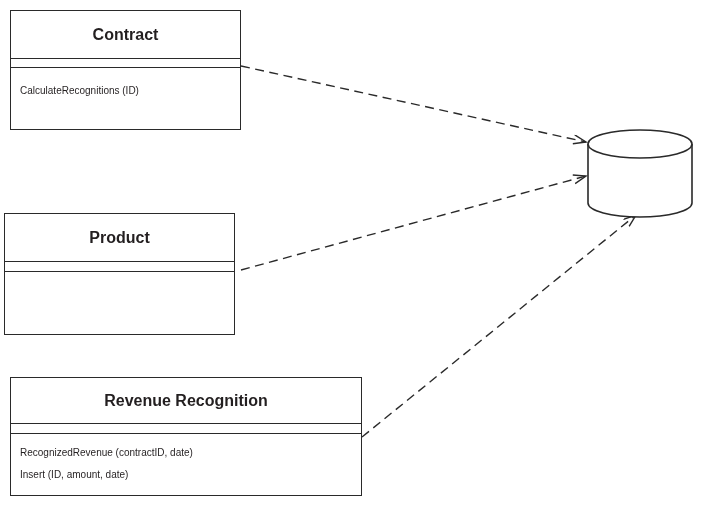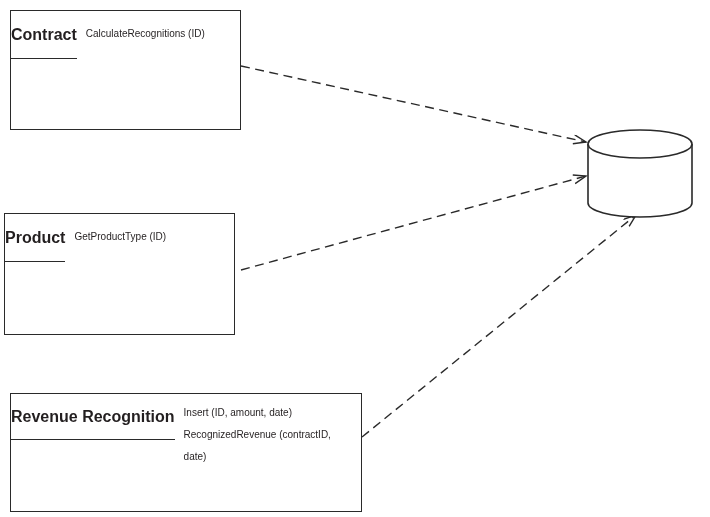--- a/index.html
+++ b/index.html
@@ -22,21 +22,21 @@
     top: 0;
     width: 710px;
     height: 517px;
     pointer-events: none;
   }
   .class-box {
     position: absolute;
     background: #ffffff;
     border: 1.6px solid #2a2a2a;
     display: flex;
-    flex-direction: row;
+    flex-direction: column;
     box-sizing: border-box;
   }
   .box-title {
     display: flex;
     align-items: center;
     justify-content: center;
     font-weight: bold;
     font-size: 16px;
     border-bottom: 1.6px solid #2a2a2a;
     box-sizing: border-box;
@@ -55,21 +55,21 @@
   }
   
   #box-contract { left: 10px; top: 10px; width: 231px; height: 120px; }
   #box-contract .box-title { height: 48px; }
   #box-contract .box-attrs { height: 9px; }
 
   #box-product { left: 4px; top: 213px; width: 231px; height: 122px; }
   #box-product .box-title { height: 48px; }
   #box-product .box-attrs { height: 10px; }
 
-  #box-revenue { left: 10px; top: 393px; width: 352px; height: 119px; }
+  #box-revenue { left: 10px; top: 377px; width: 352px; height: 119px; }
   #box-revenue .box-title { height: 46px; }
   #box-revenue .box-attrs { height: 10px; }
   #box-revenue .box-methods { padding-top: 8px; }
 </style>
 </head>
 <body>
 
 <div class="canvas">
 
   <svg class="arrow-layer" viewBox="0 0 710 517" xmlns="http://www.w3.org/2000/svg">
@@ -93,27 +93,24 @@
     <div class="box-title">Contract</div>
     <div class="box-attrs"></div>
     <div class="box-methods">
       <div>CalculateRecognitions (ID)</div>
     </div>
   </div>
 
   <div class="class-box" id="box-product">
     <div class="box-title">Product</div>
     <div class="box-attrs"></div>
-    <div class="box-methods">
-      <div>GetProductType (ID)</div>
-    </div>
   </div>
 
   <div class="class-box" id="box-revenue">
     <div class="box-title">Revenue Recognition</div>
     <div class="box-attrs"></div>
     <div class="box-methods">
+      <div>RecognizedRevenue (contractID, date)</div>
       <div>Insert (ID, amount, date)</div>
-      <div>RecognizedRevenue (contractID, date)</div>
     </div>
   </div>
 
 </div>
 
 </body></html>

